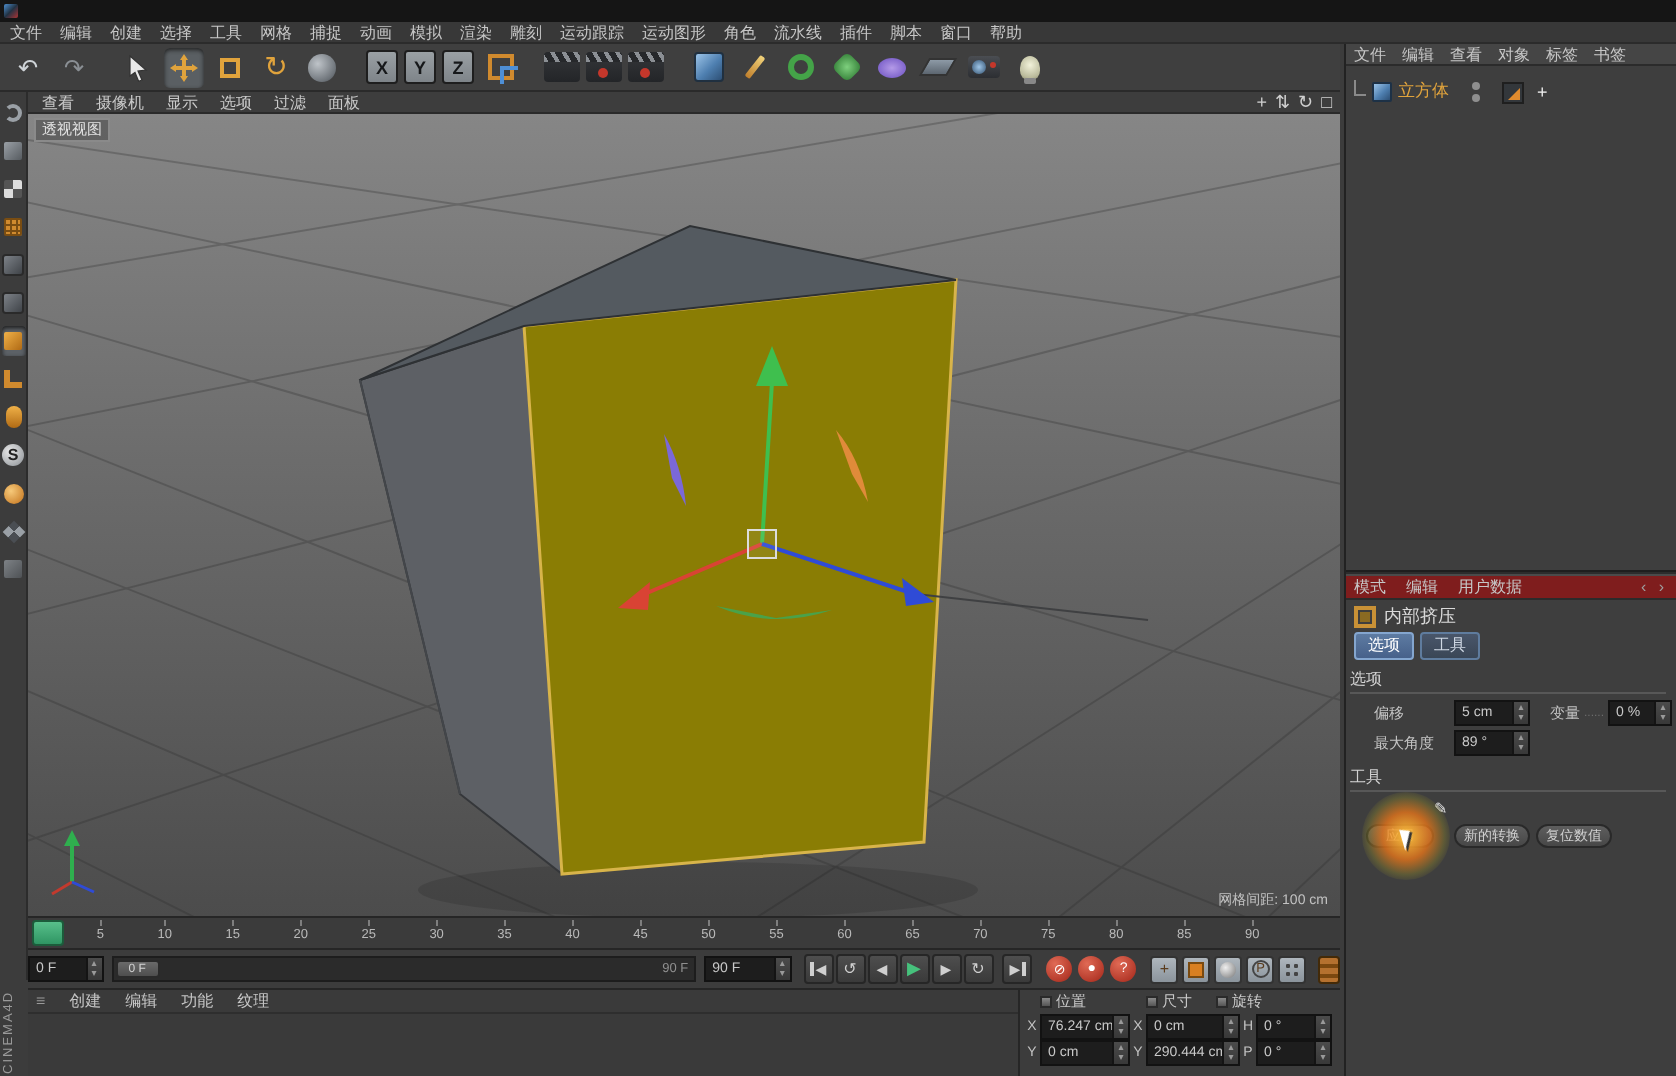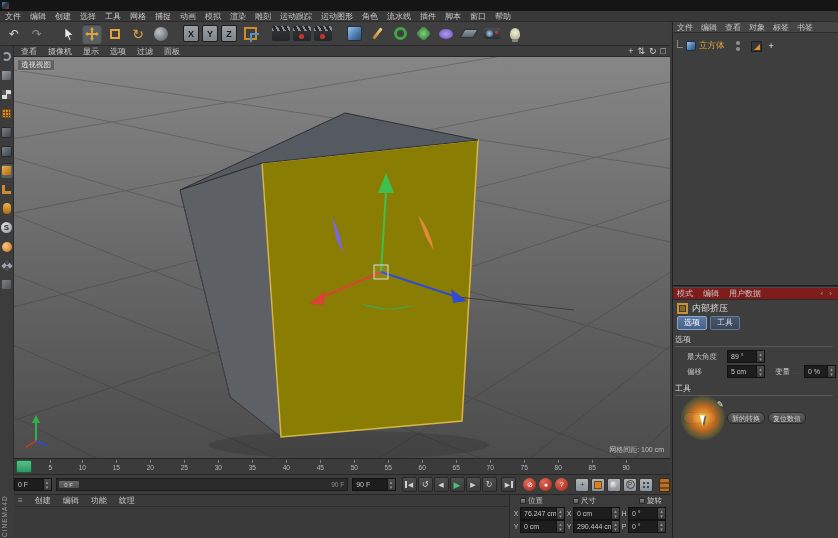--- a/index.html
+++ b/index.html
@@ -449,21 +449,21 @@
   <div class="abs coords">
     <div class="chead">
       <span style="margin-left:10px">
           <i class="chip"></i>
           <span>位置</span>
         </span>
       <span style="margin-left:30px">
           <i class="chip"></i>
           <span>尺寸</span>
         </span>
-      <span style="margin-left:43px">
+      <span style="margin-left:12px">
           <i class="chip"></i>
           <span>旋转</span>
         </span>
     </div>
     <div>
 
     <div class="crow">
         <span class="clb">X</span>
         <span class="fld cfld" style="width:45px">76.247 cm</span>
         <span class="clb">X</span>
@@ -515,29 +515,29 @@
     <div class="amhead">
       <span class="toolico"></span>
       <span>内部挤压</span>
     </div>
     <div class="amtabs">
       <span class="tabsel">选项</span>
       <span class="tabnorm">工具</span>
     </div>
     <div class="grp">选项</div>
     <div class="arow">
-      <span class="albl" style="width:40px">最大角度</span>
-      <span class="fld" style="width:38px">89 °</span>
-    </div>
-    <div class="arow">
       <span class="albl" style="width:40px">偏移</span>
       <span class="fld" style="width:38px">5 cm</span>
       <span class="albl" style="margin-left:10px">变量</span>
       <span style="color:#6e6e6e;font-size:6px;margin:0 2px">......</span>
       <span class="fld" style="width:32px">0 %</span>
+    </div>
+    <div class="arow">
+      <span class="albl" style="width:40px">最大角度</span>
+      <span class="fld" style="width:38px">89 °</span>
     </div>
     <div class="grp">工具</div>
     <div style="position:relative;height:50px">
       <span class="rbtn" style="position:absolute;left:10px;top:14px;width:34px;text-align:center">应用</span>
       <span class="pencil" style="position:absolute;left:44px;top:2px">✎</span>
       <span class="rbtn" style="position:absolute;left:54px;top:14px">新的转换</span>
       <span class="rbtn" style="position:absolute;left:95px;top:14px">复位数值</span>
       <span class="glow" style="left:8px;top:-2px"></span>
       <span class="cursor" style="left:28px;top:16px"></span>
     </div>

